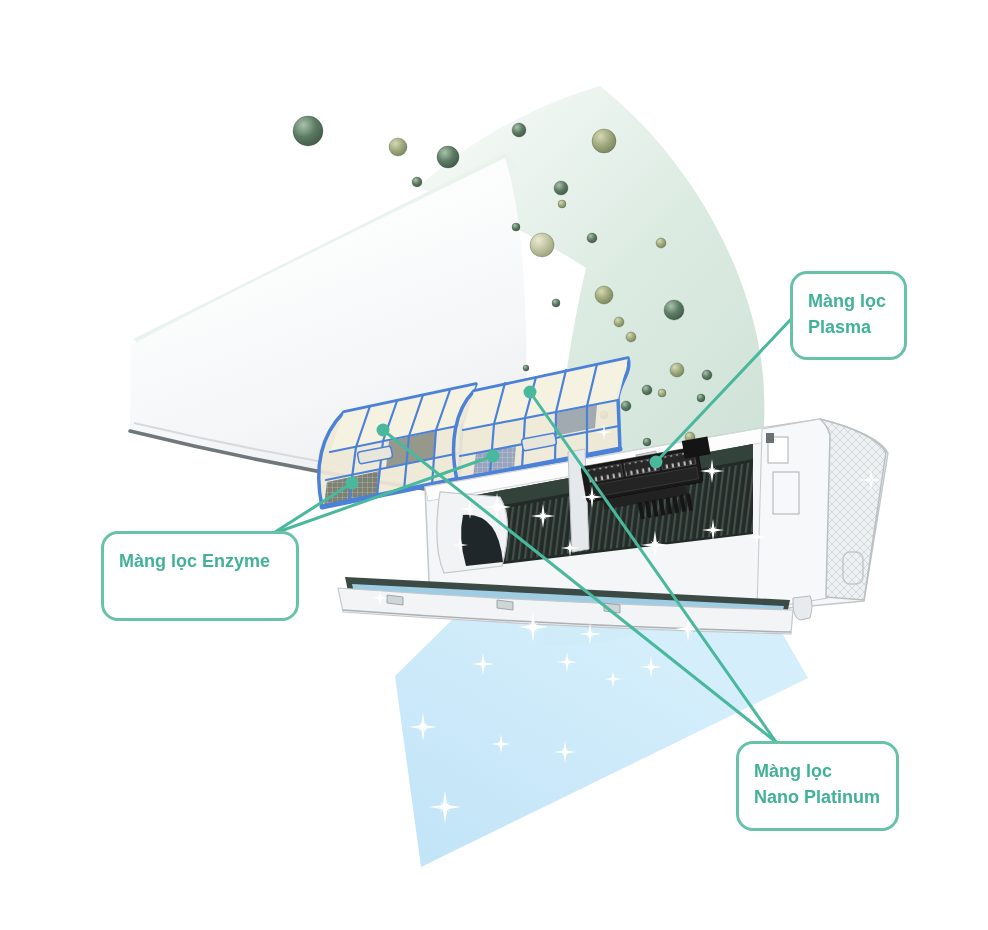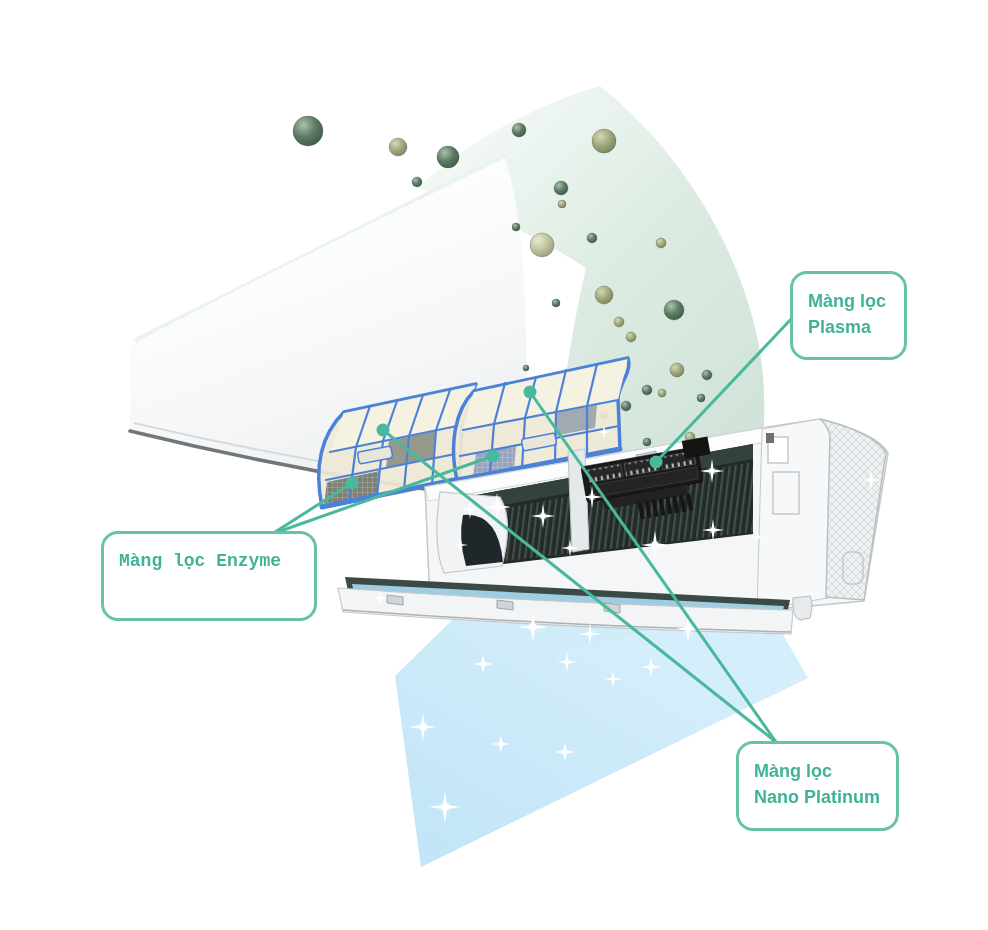--- a/index.html
+++ b/index.html
@@ -14,21 +14,21 @@
     border-radius:17px;
     padding:14px 14px 10px 15px;
     color:var(--accent-teal-text,#41b297);
     font-weight:700;
     font-size:18px;
     line-height:26px;
     white-space:nowrap;
   }
   .callout span{display:block;}
   #callout-plasma{left:790px;top:271px;width:117px;height:89px;}
-  #callout-enzyme{left:101px;top:531px;width:216px;height:90px;font-family:Liberation Mono, monospace;}
+  #callout-enzyme{left:101px;top:531px;width:198px;height:90px;}
   #callout-nano{left:736px;top:741px;width:163px;height:90px;}
   #connector-lines line{stroke:var(--connector-teal,#49b89d);stroke-width:3;stroke-linecap:round;}
   #connector-lines circle{fill:var(--connector-teal,#49b89d);}
 </style>
 </head>
 <body>
 
 <div class="stage">
 
 <svg width="988" height="930" viewBox="0 0 988 930">

